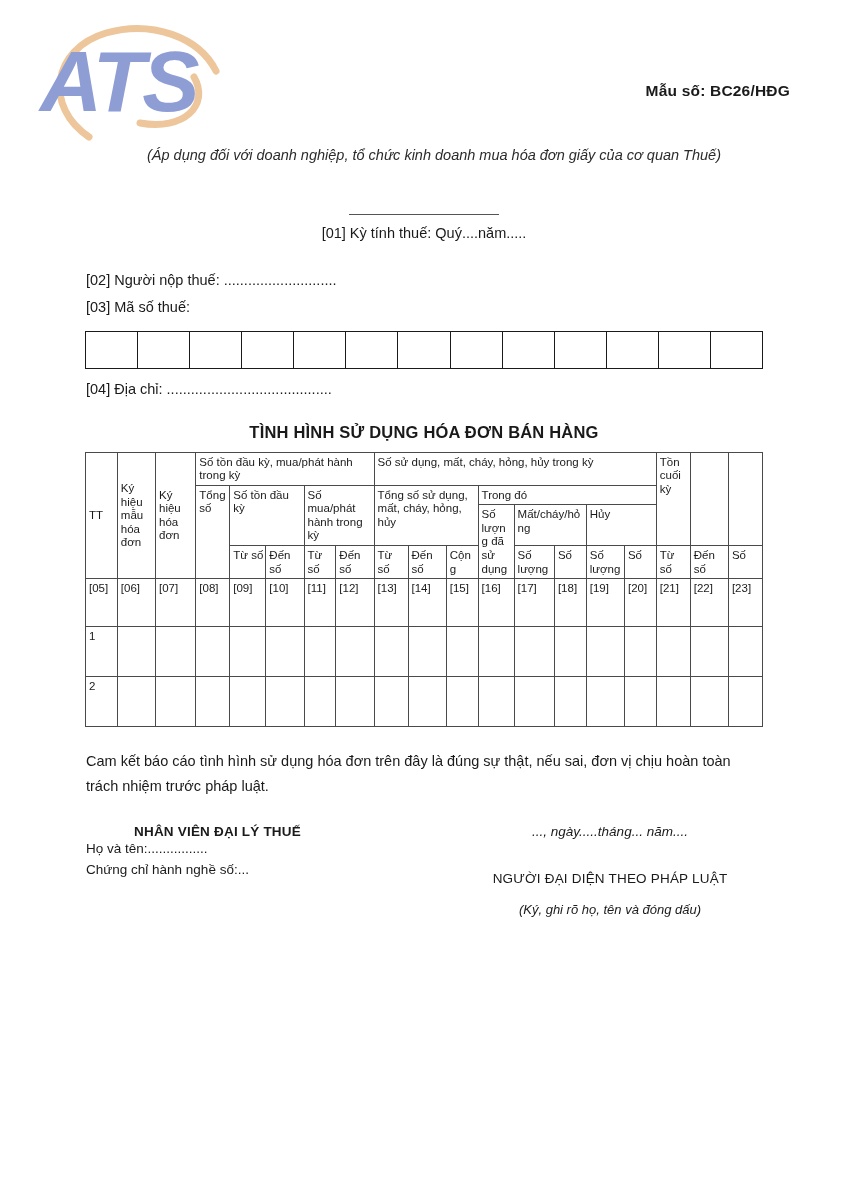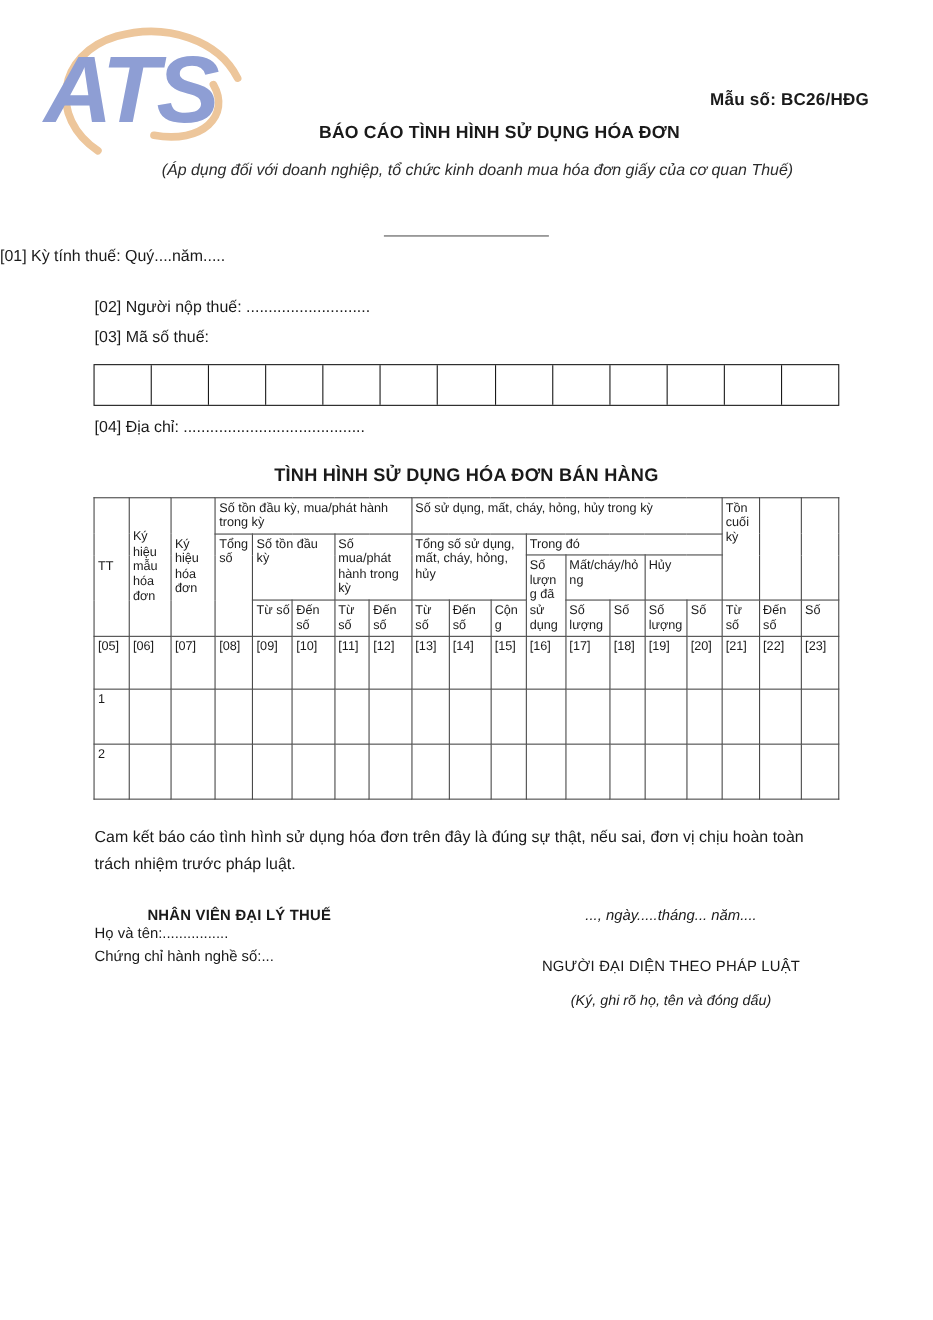--- a/index.html
+++ b/index.html
@@ -35,21 +35,21 @@
     padding-left: 60px;
   }
   .doc-subtitle {
     position: absolute; left: 90px; right: 70px; top: 145px;
     text-align: center;
     font-size: 14.5px; font-style: italic; line-height: 1.45;
     color: #2b2b2b;
   }
 
   
-  .period-block { text-align: left; margin-top: 4px; }
+  .period-block { text-align: center; margin-top: 4px; }
   .period-rule {
     width: 150px; height: 0; margin: 0 auto 10px auto;
     border-top: 1.6px solid #555;
   }
   .period-text { font-size: 14.5px; }
 
   
   .fields { margin: 26px 0 0 86px; font-size: 14.5px; line-height: 1.85; }
   .field-row { white-space: nowrap; }
 
@@ -121,21 +121,20 @@
 
   <div class="logo-wrap">
     <svg width="210" height="130" viewBox="0 0 210 130">
       <path d="M55 118 C 10 88, 18 30, 72 14 C 118 1, 165 18, 182 52" fill="none" stroke="#edc69b" stroke-width="7" stroke-linecap="round"></path>
       <path d="M106 104 C 150 112, 176 86, 160 58" fill="none" stroke="#edc69b" stroke-width="7" stroke-linecap="round"></path>
       <text x="6" y="92" font-family="'Liberation Sans', sans-serif" font-size="86" font-weight="bold" font-style="italic" fill="#8e9ed4" letter-spacing="-3">ATS</text>
     </svg>
   </div>
 
   <div class="form-code">Mẫu số: BC26/HĐG</div>
-  <div class="doc-title">BÁO CÁO TÌNH HÌNH SỬ DỤNG HÓA ĐƠN</div>
   <div class="doc-subtitle">(Áp dụng đối với doanh nghiệp, tổ chức kinh doanh mua hóa đơn giấy của cơ quan Thuế)</div>
 </div>
 
 <div class="period-block">
   <div class="period-rule"></div>
   <div class="period-text">[01] Kỳ tính thuế: Quý....năm.....</div>
 </div>
 
 <div class="fields">
   <div class="field-row">[02] Người nộp thuế: ............................</div>

